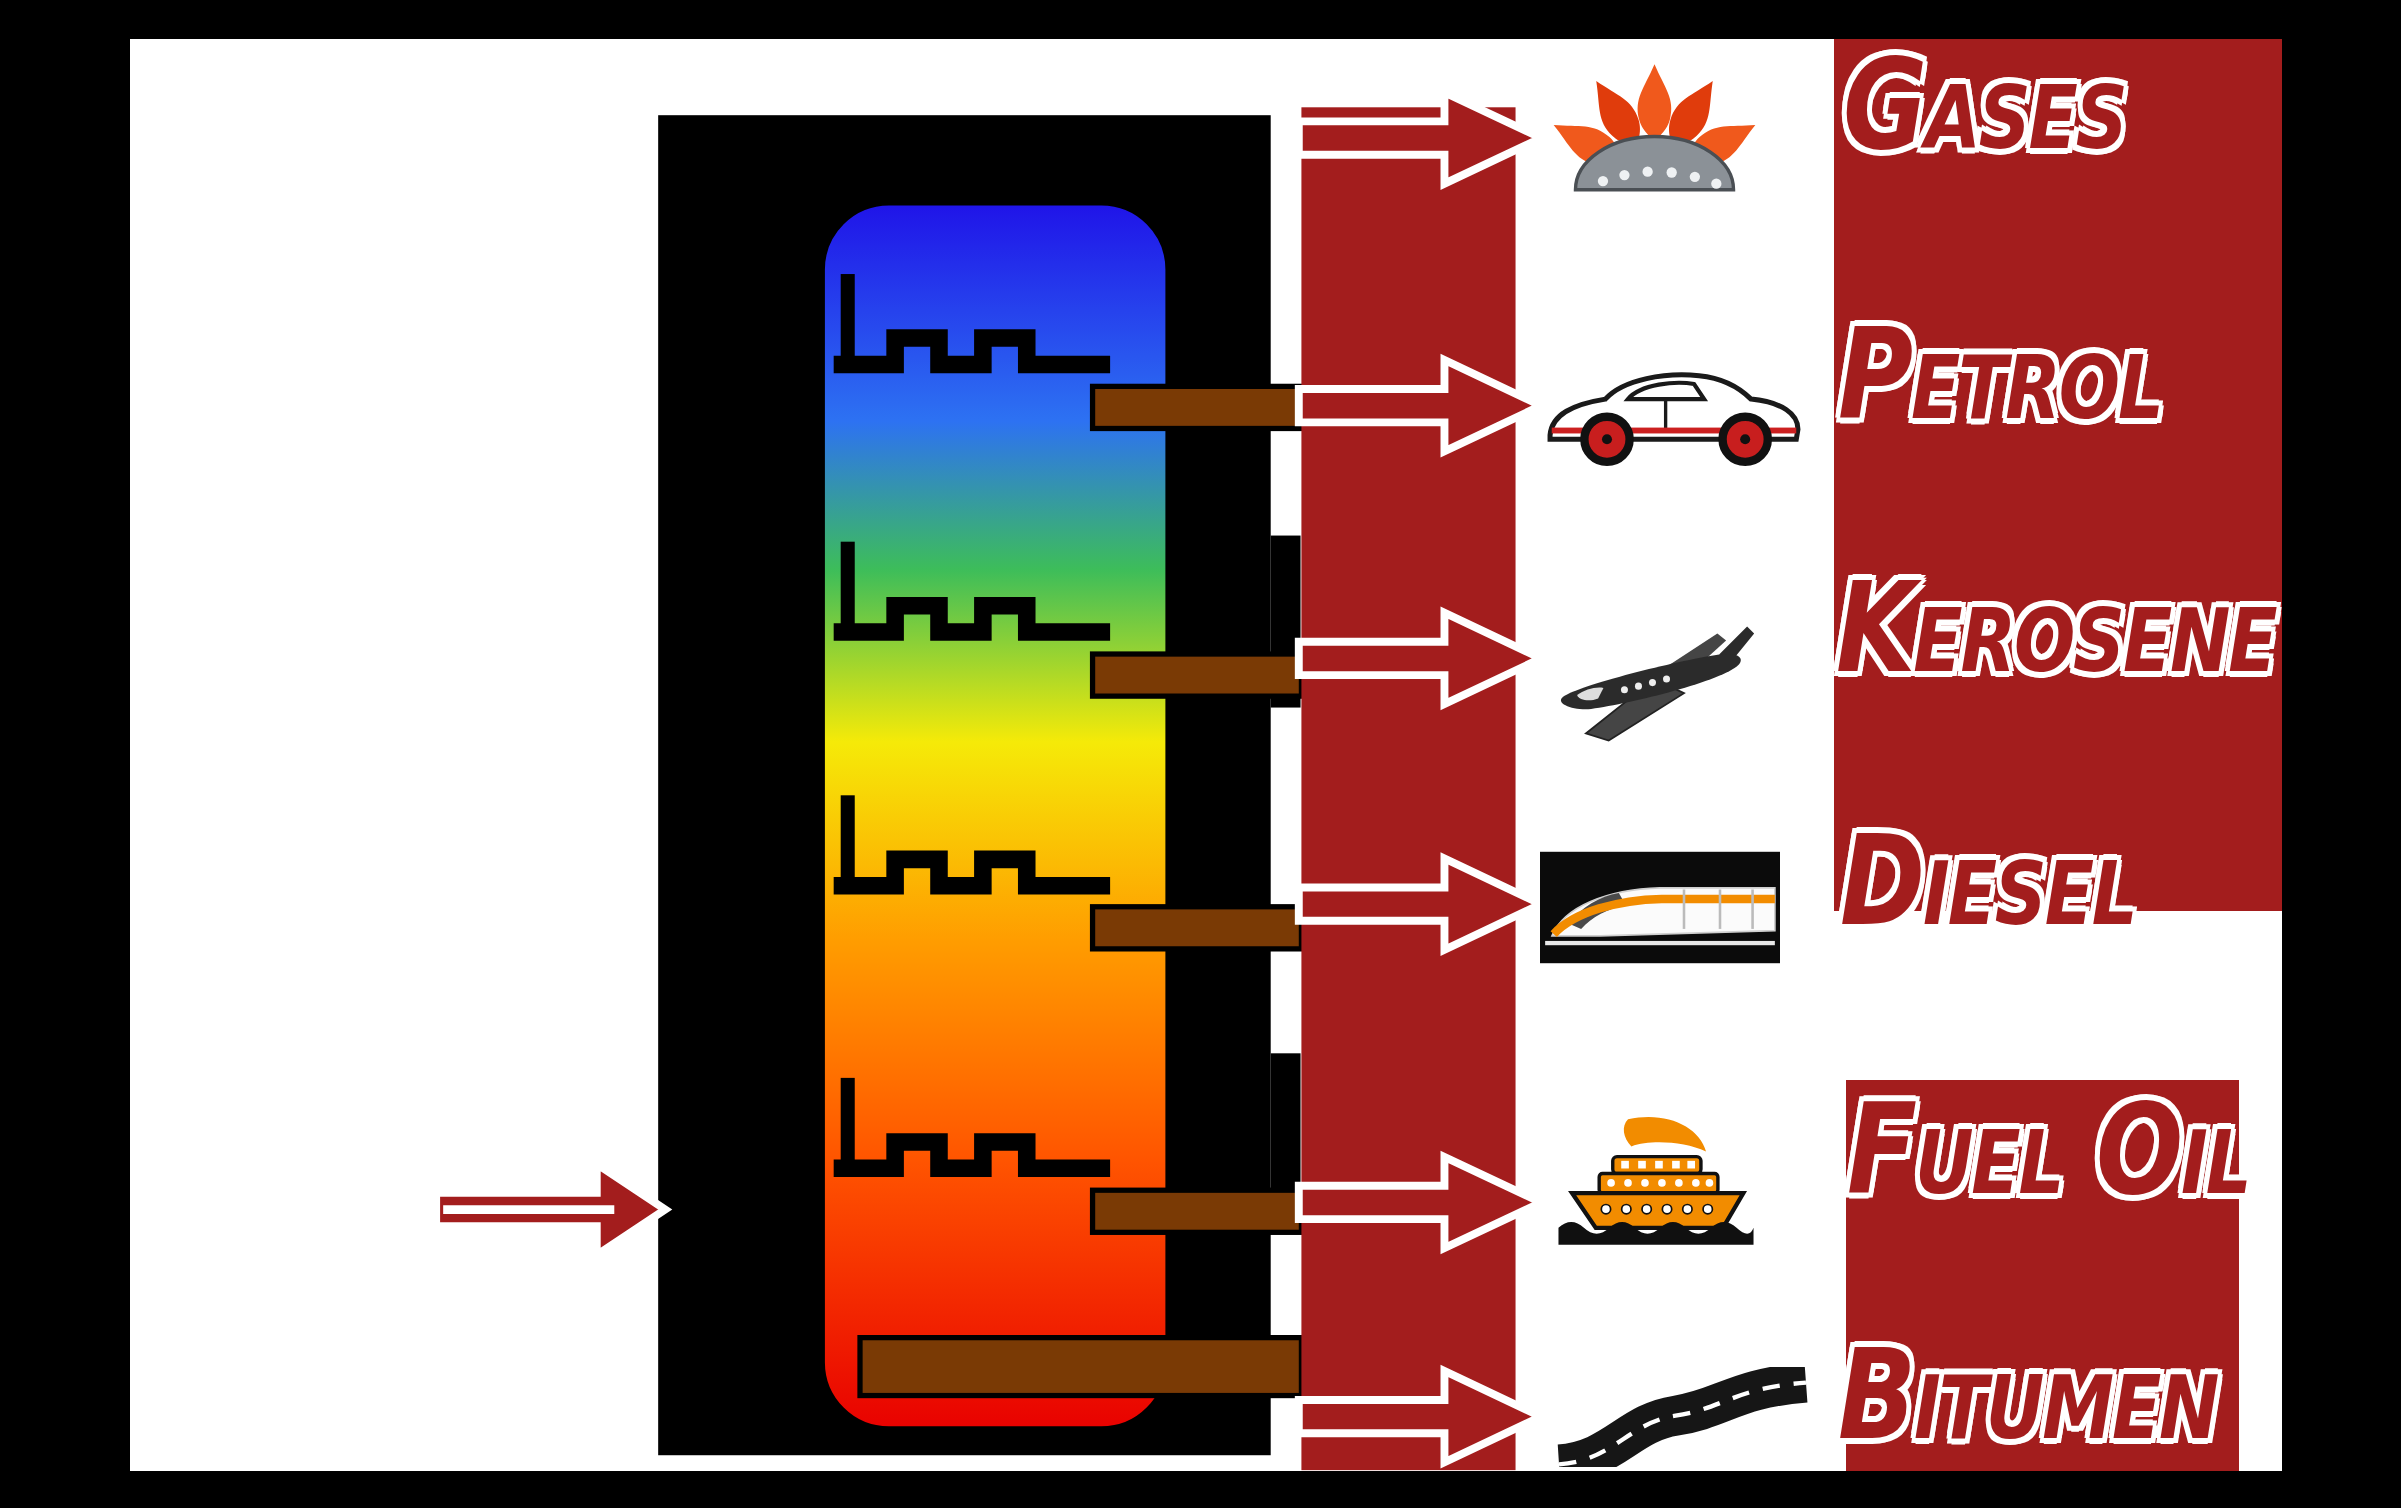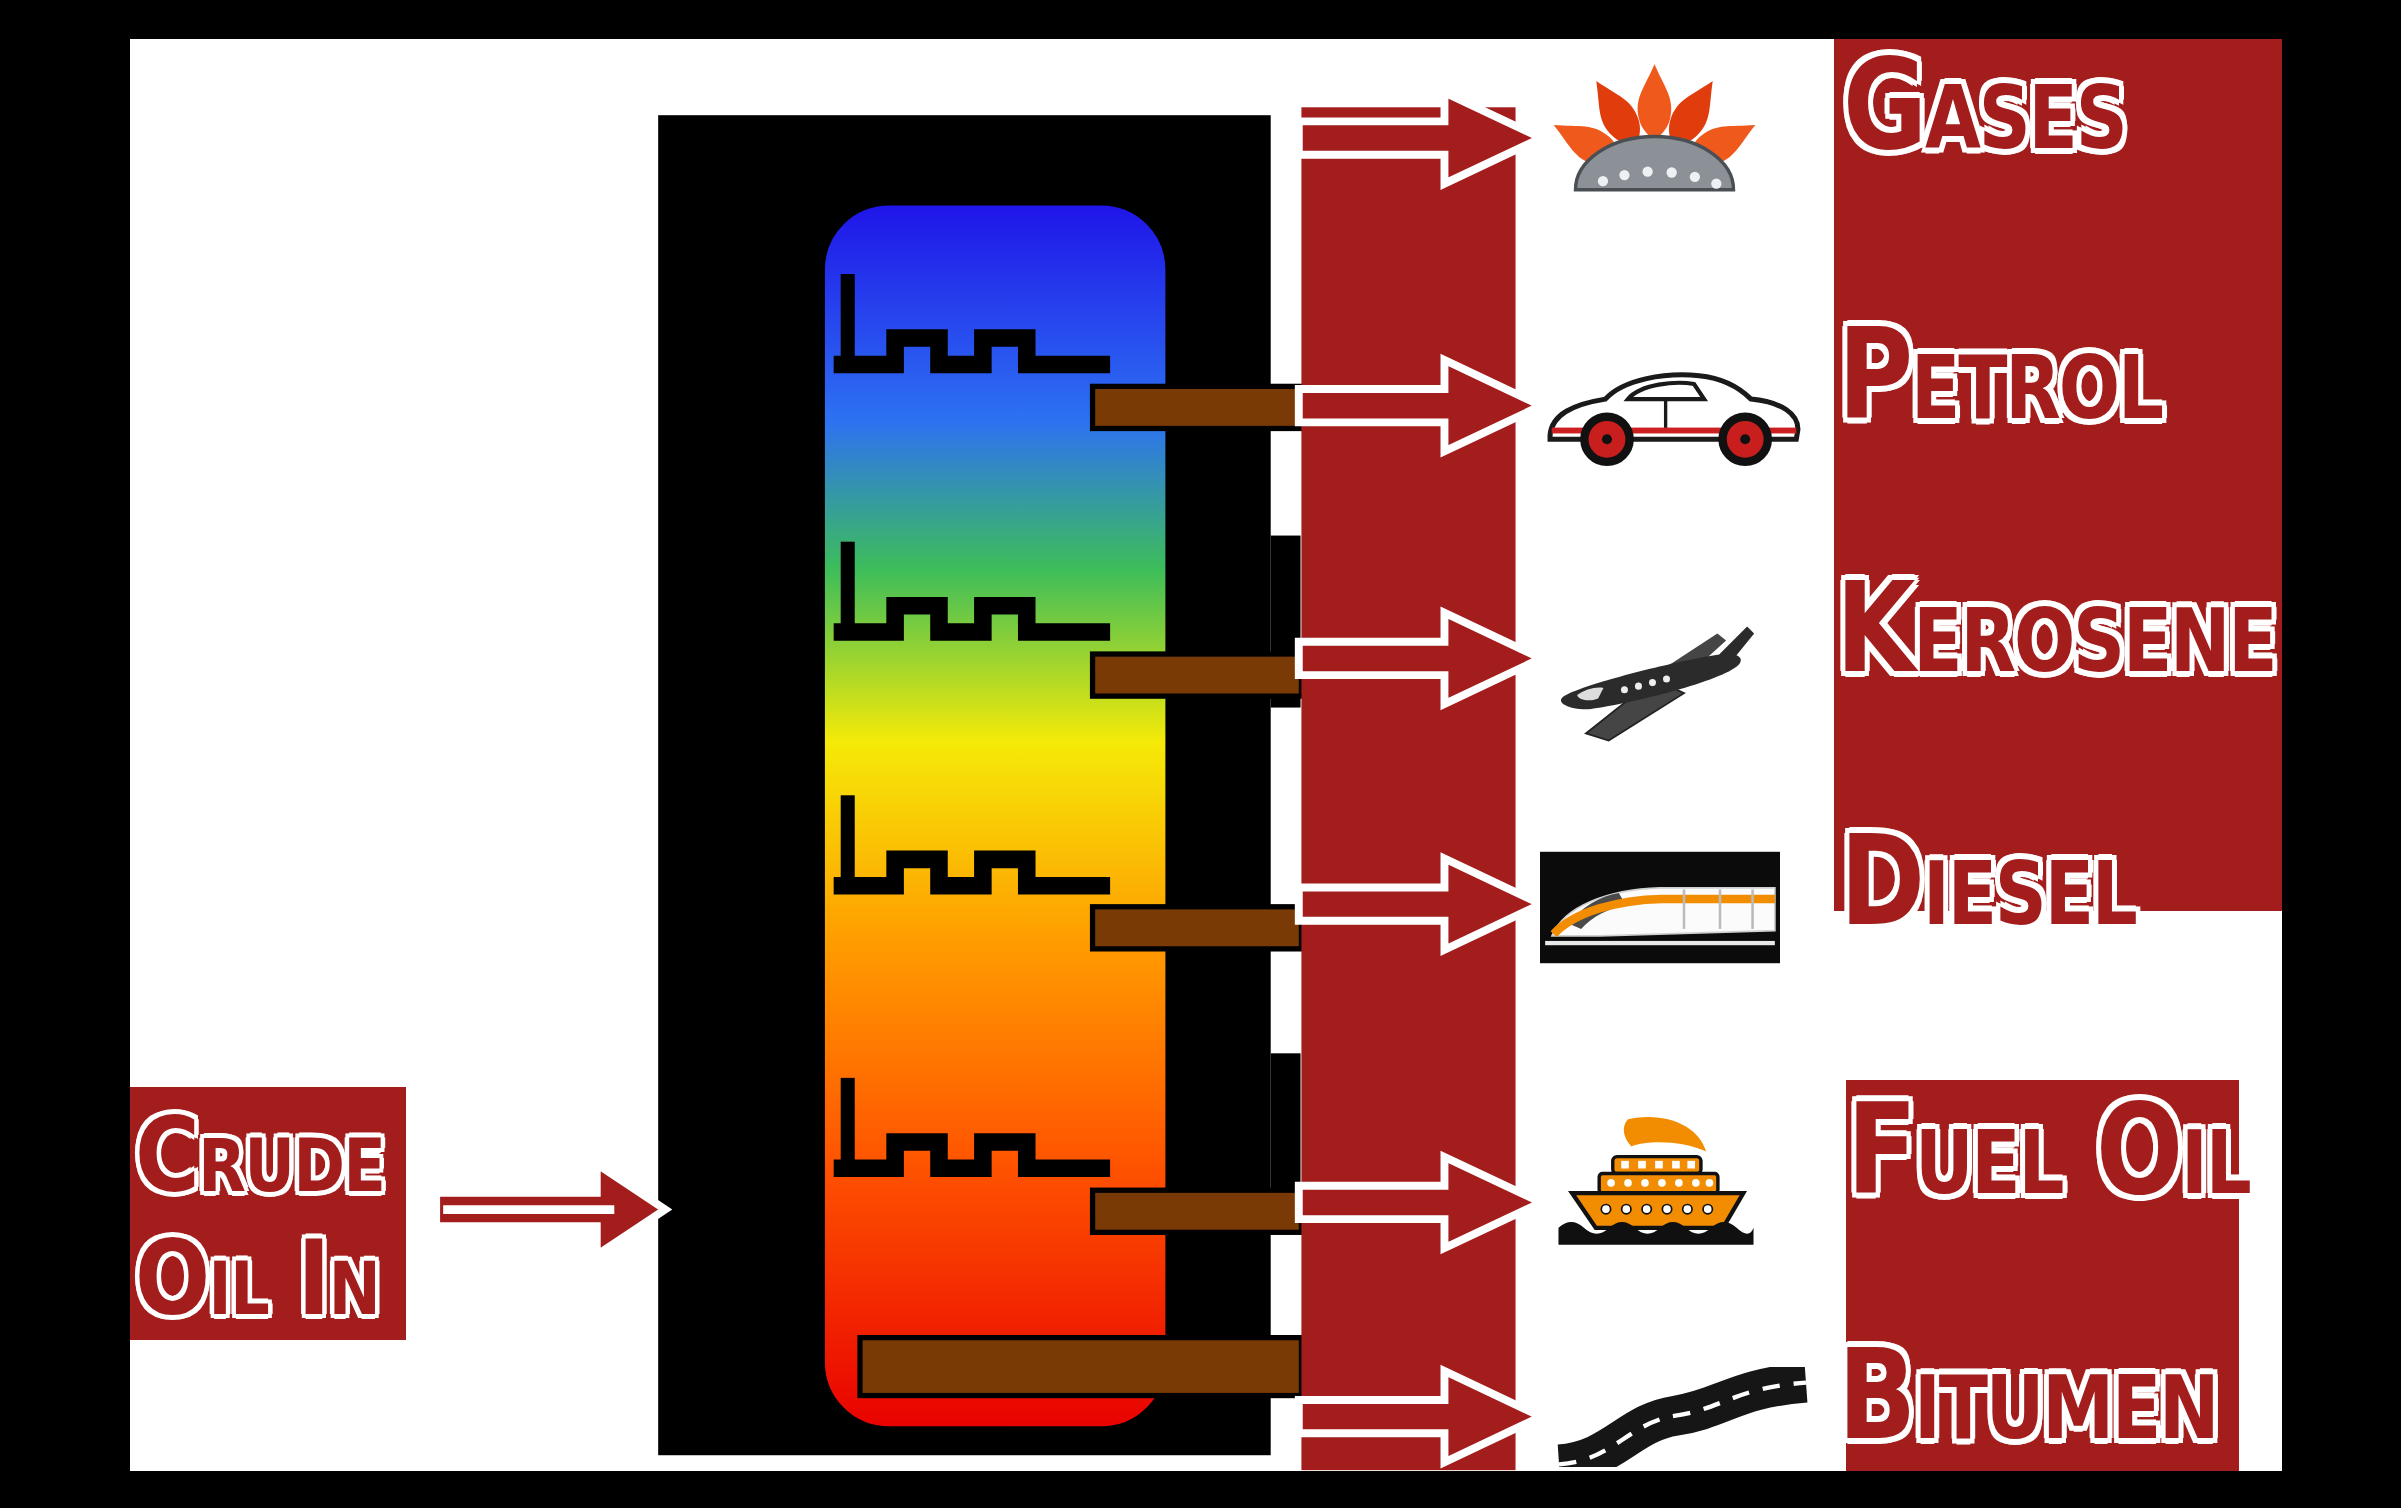--- a/index.html
+++ b/index.html
@@ -1,19 +1,19 @@
 <!DOCTYPE html>
 <html style="font-size:14px"><head>
 <meta charset="utf-8">
 <style>
   * { margin:0; padding:0; box-sizing:border-box; }
   html,body { background:#000; }
   .canvas {
     position:relative; width:2401px; height:1509px; background:#000;
-    overflow:hidden; font-family:"DejaVu Sans", sans-serif;
+    overflow:hidden; font-family:"DejaVu Sans", sans-serif;font-style:italic;
   }
   .white-area { position:absolute; left:130px; top:39px; width:2152px; height:1432px; background:#ffffff; }
   .plumbing { position:absolute; left:0; top:0; }
 
   .panel { position:absolute; background:#A31D1D; }
   .panel-top    { left:1834px; top:39px;   width:448px; height:872px; }
   .panel-bottom { left:1846px; top:1080px; width:393px; height:391px; }
 
   .crude-box { position:absolute; left:130px; top:1087px; width:276px; height:253px; background:#A31D1D; padding:7px 5.3px; }
 
@@ -131,24 +131,20 @@
   <div class="panel panel-top"></div>
   <div class="panel panel-bottom"></div>
 
   <div class="big-label label-gases">Gases</div>
   <div class="big-label label-petrol">Petrol</div>
   <div class="big-label label-kerosene">Kerosene</div>
   <div class="big-label label-diesel">Diesel</div>
   <div class="big-label label-fueloil">Fuel Oil</div>
   <div class="big-label label-bitumen">Bitumen</div>
 
-  <div class="crude-box">
-    <div class="crude-line">Crude</div>
-    <div class="crude-line">Oil In</div>
-  </div>
 
   <div class="icon-box" style="left:1547px; top:54px; width:215px; height:146px;">
     <svg viewBox="0 0 240 170">
       <g>
         <path d="M120 12 C108 40 96 52 102 76 C106 92 120 100 120 100 C120 100 134 92 138 76 C144 52 132 40 120 12 Z" fill="#F0591C"></path>
         <path transform="rotate(-32 120 140)" d="M120 12 C108 40 96 52 102 76 C106 92 120 100 120 100 C120 100 134 92 138 76 C144 52 132 40 120 12 Z" fill="#E03C0C"></path>
         <path transform="rotate(32 120 140)" d="M120 12 C108 40 96 52 102 76 C106 92 120 100 120 100 C120 100 134 92 138 76 C144 52 132 40 120 12 Z" fill="#E03C0C"></path>
         <path transform="rotate(-62 120 145)" d="M120 12 C108 40 96 52 102 76 C106 92 120 100 120 100 C120 100 134 92 138 76 C144 52 132 40 120 12 Z" fill="#F0591C"></path>
         <path transform="rotate(62 120 145)" d="M120 12 C108 40 96 52 102 76 C106 92 120 100 120 100 C120 100 134 92 138 76 C144 52 132 40 120 12 Z" fill="#F0591C"></path>
       </g>

